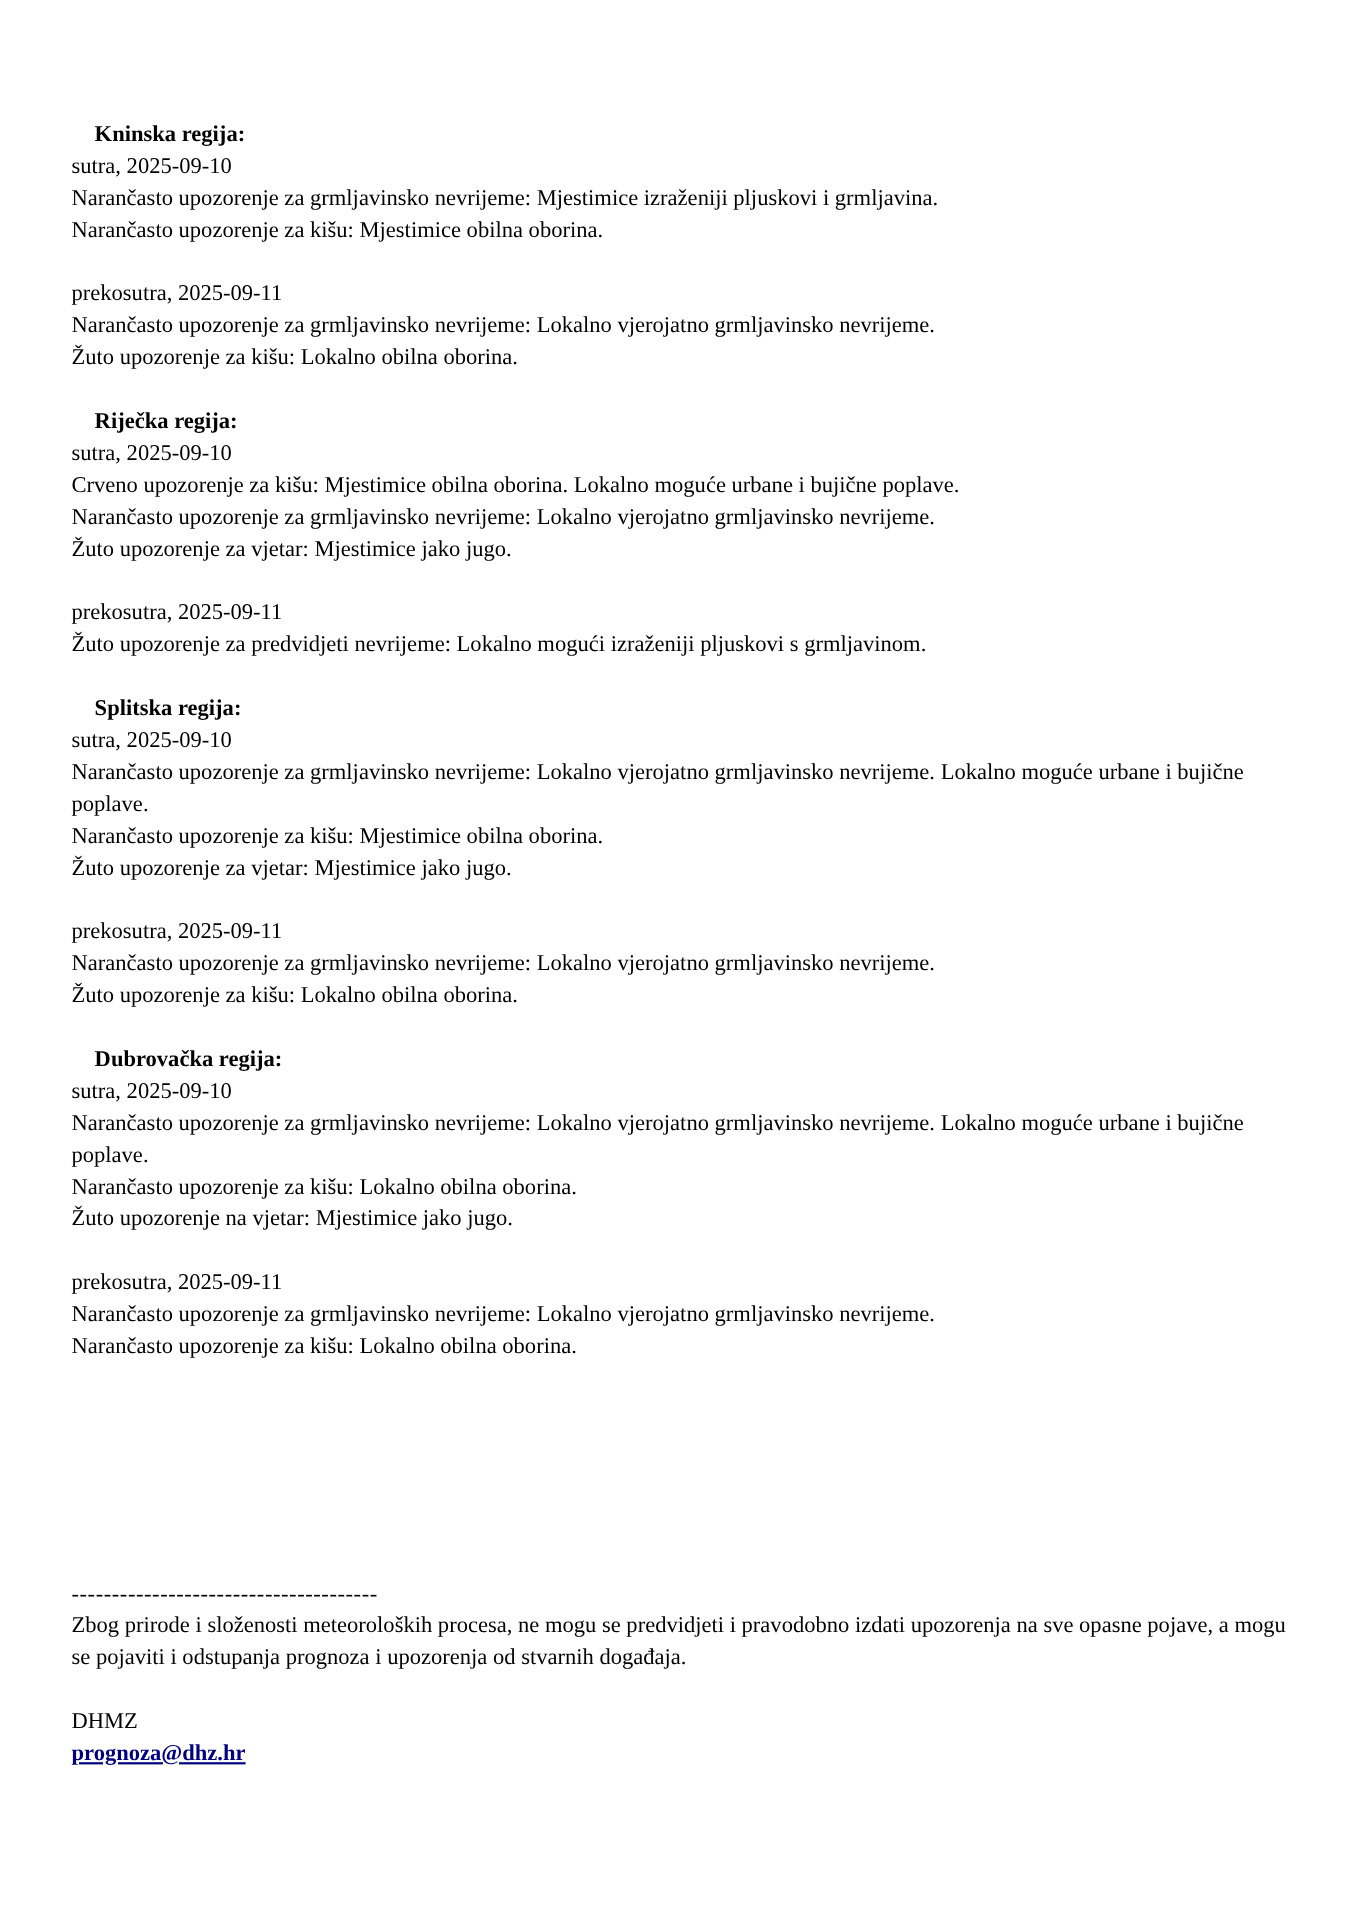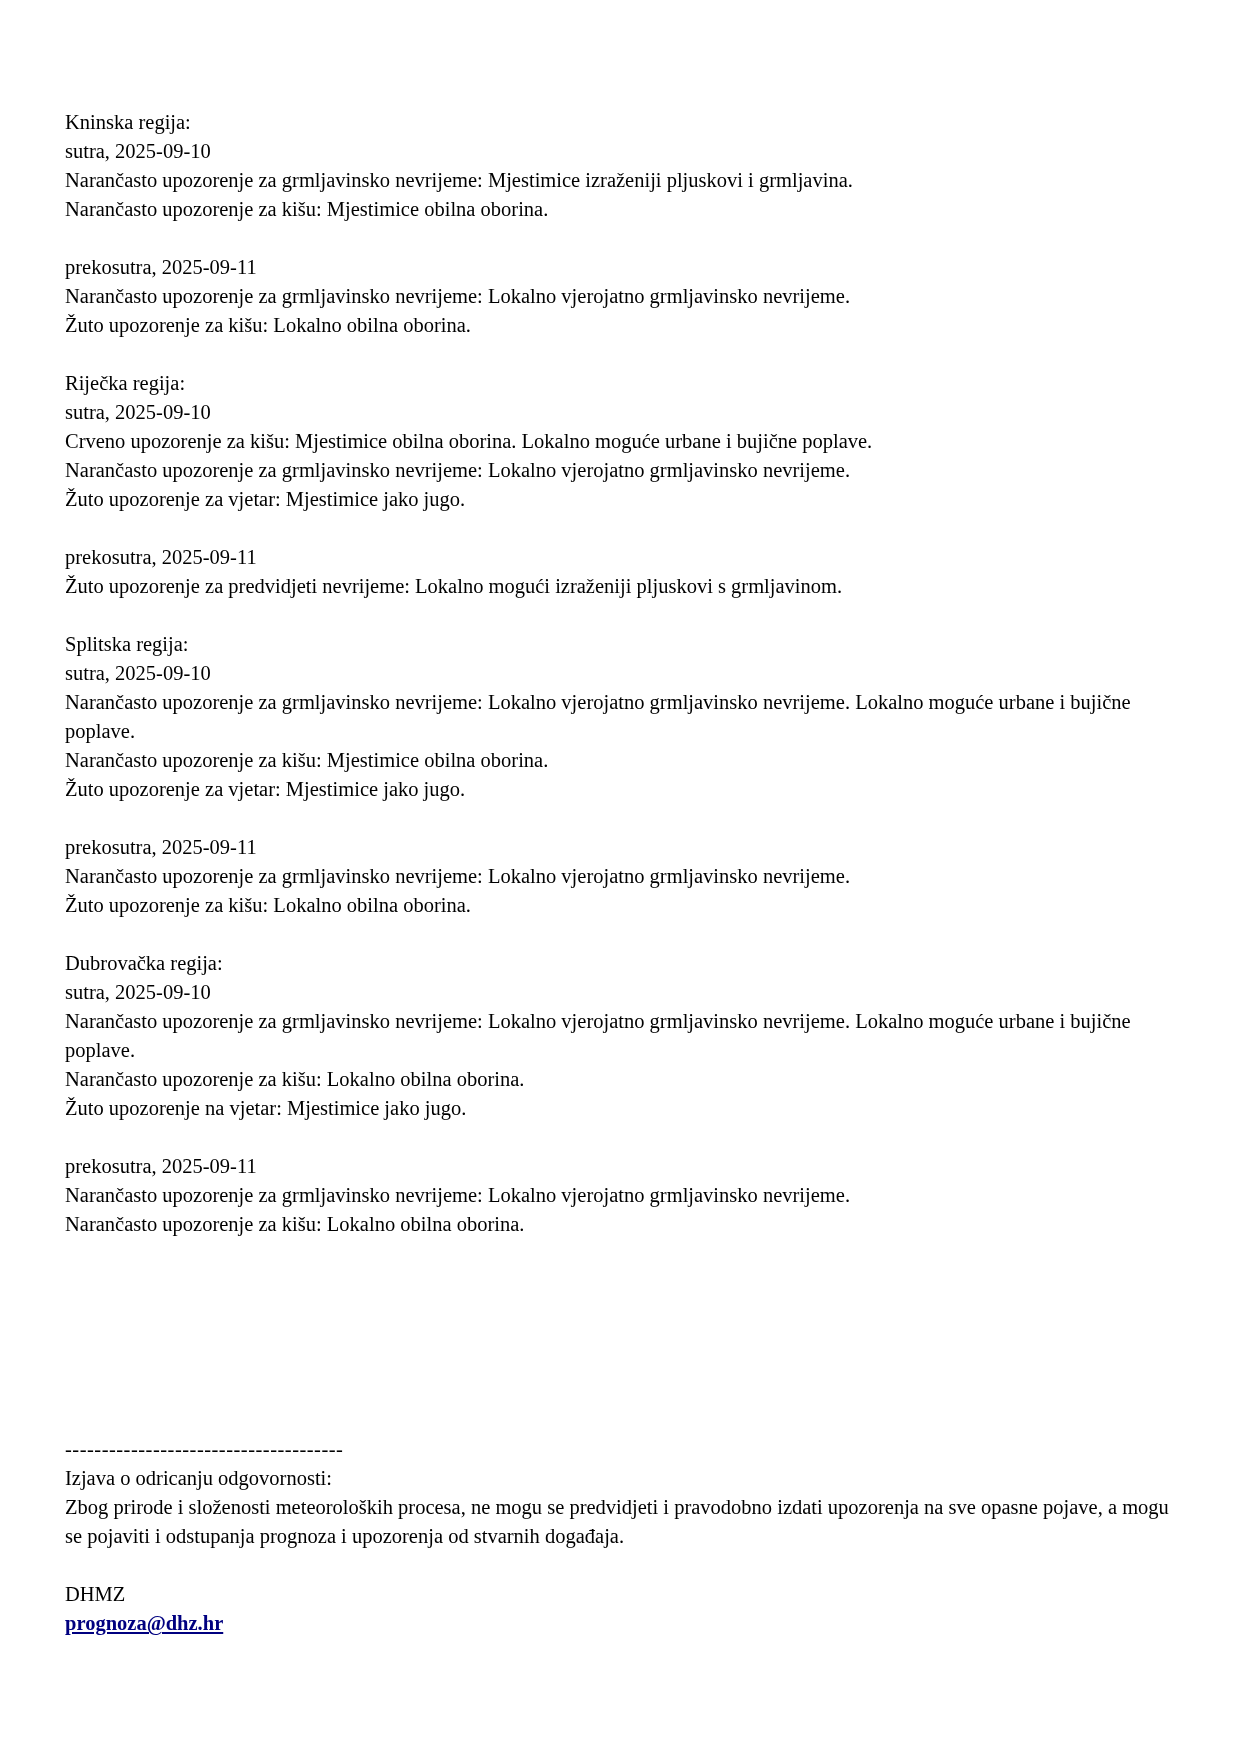--- a/index.html
+++ b/index.html
@@ -19,21 +19,21 @@
   .page {
     box-sizing: border-box;
     width: 1241px;
     height: 1754px;
     padding: 108px 66px 0 65px;
   }
   .line {
     min-height: 29px;
     white-space: normal;
   }
-  .bold { font-weight: normal; }
+  .bold { font-weight: bold; margin-left: 21px; }
   .gap { height: 29px; }
   .big-gap { height: 196px; }
   .sep {
     letter-spacing: 0.5px;
     white-space: nowrap;
   }
   a.email {
     color: #000080;
     text-decoration: underline;
     cursor: pointer;
@@ -91,20 +91,19 @@
     <div class="gap"></div>
     <div class="line">prekosutra, 2025-09-11</div>
     <div class="line">Narančasto upozorenje za grmljavinsko nevrijeme: Lokalno vjerojatno grmljavinsko nevrijeme.</div>
     <div class="line">Narančasto upozorenje za kišu: Lokalno obilna oborina.</div>
   </section>
 
   <div class="big-gap"></div>
 
   <footer>
     <div class="line sep">--------------------------------------</div>
-    <div class="line">Izjava o odricanju odgovornosti:</div>
     <div class="line">Zbog prirode i složenosti meteoroloških procesa, ne mogu se predvidjeti i pravodobno izdati upozorenja na sve opasne pojave, a mogu se pojaviti i odstupanja prognoza i upozorenja od stvarnih događaja.</div>
     <div class="gap"></div>
     <div class="line">DHMZ</div>
     <div class="line"><a class="email">prognoza@dhz.hr</a></div>
   </footer>
 
 </div>
 
 </body></html>

